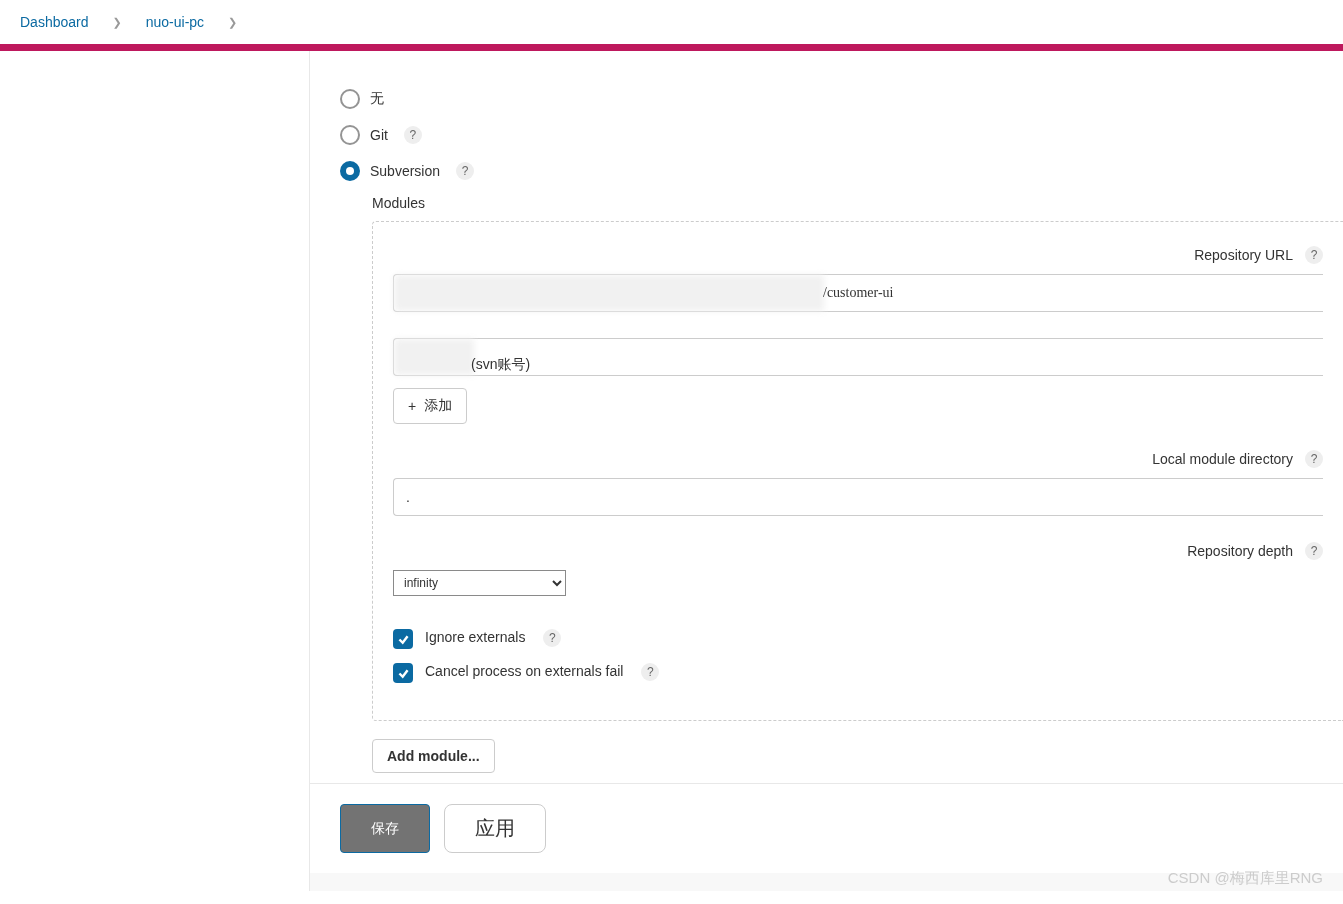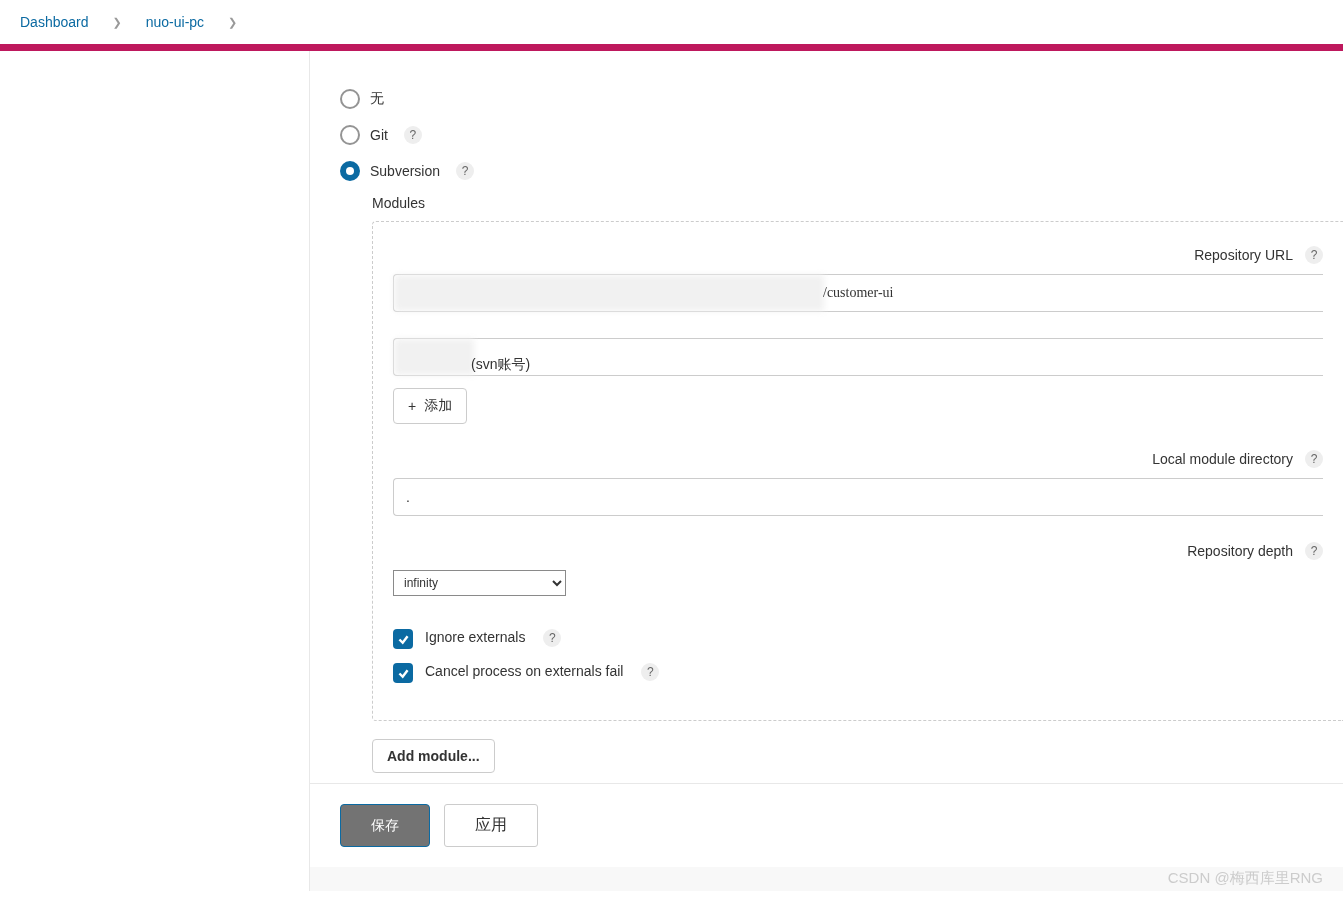--- a/index.html
+++ b/index.html
@@ -40,21 +40,21 @@
     .select { border: 1px solid #8a8a8a; padding: 4px 6px; width: 173px; background: #fff; font-size: 12px; color: #333; cursor: pointer; }
     
     .btn-outline { border: 1px solid #ccc; background: #fff; padding: 8px 14px; border-radius: 4px; cursor: pointer; font-size: 14px; color: #333; display: inline-flex; align-items: center; gap: 8px; }
     
     .check-row { display: flex; align-items: flex-start; gap: 12px; padding: 7px 0; }
     .checkbox { width: 20px; height: 20px; border-radius: 4px; background: #0b6aa2; display: inline-flex; align-items: center; justify-content: center; cursor: pointer; }
     .checkbox svg { width: 13px; height: 13px; fill: none; stroke: #fff; stroke-width: 3; }
     
     .footer { display: flex; gap: 14px; padding: 20px 30px; border-top: 1px solid #e8e8e8; background: #fff; }
     .btn-primary { background: #737373; color: #fff; border: 1px solid #0b6aa2; padding: 10px 30px; border-radius: 4px; cursor: pointer; font-size: 14px; font-weight: 500; }
-    .btn-secondary { background: #fff; color: #333; border: 1px solid #ccc; padding: 10px 30px; border-radius: 3px; cursor: pointer; font-size: 16px; }
+    .btn-secondary { background: #fff; color: #333; border: 1px solid #ccc; padding: 10px 30px; border-radius: 8px; cursor: pointer; font-size: 20px; }
     
     .watermark { position: fixed; bottom: 16px; right: 20px; color: #ccc; font-size: 15px; pointer-events: none; }
     
     .redact-wrap { position: relative; }
     .redact { position: absolute; top: 1px; bottom: 1px; left: 1px; width: 430px; background: #f1f1f1; filter: blur(3px); border-radius: 4px 0 0 4px; }
     .redact2 { width: 80px; }
     .repo-val { position: absolute; top: 0; bottom: 0; left: 430px; display: flex; align-items: center; color: #333; font-family: Liberation Serif, serif; }
     .cred-val { position: absolute; top: 0; bottom: 0; left: 78px; display: flex; align-items: center; color: #333; margin-top: 16px; }
   </style>
 </head>

